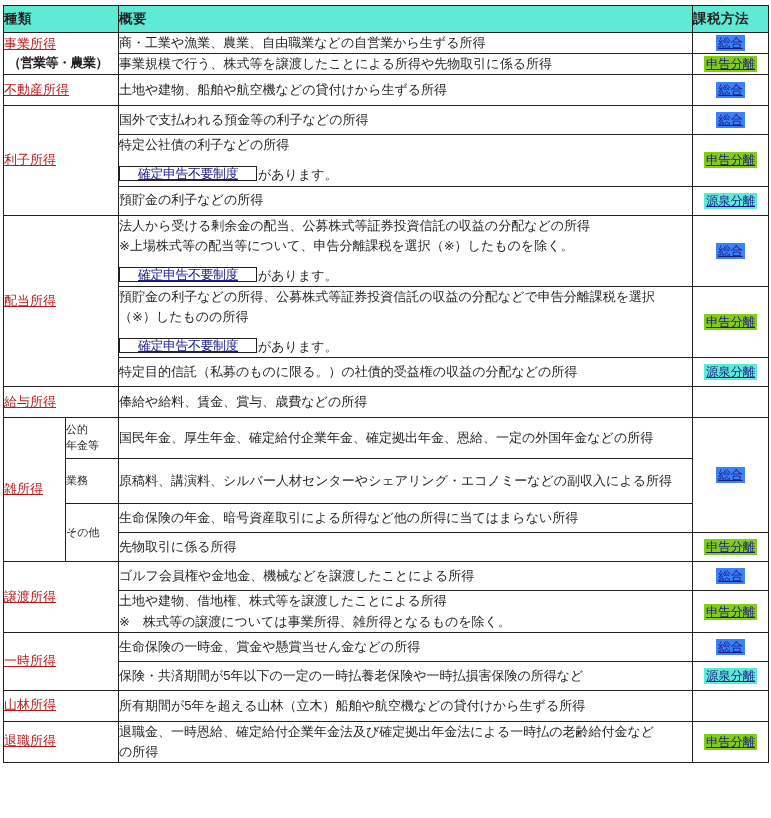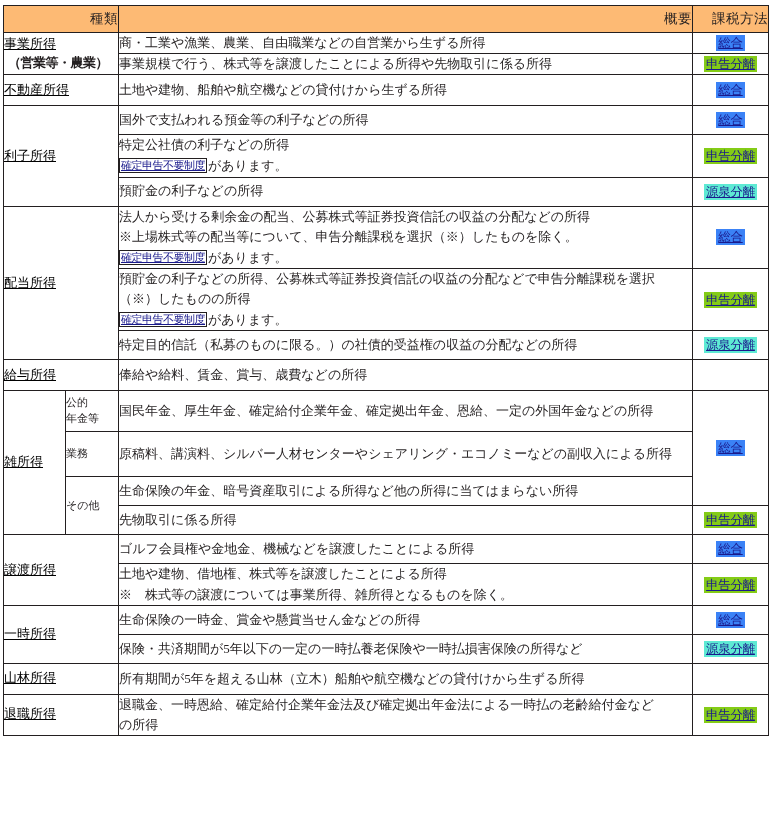--- a/index.html
+++ b/index.html
@@ -35,38 +35,38 @@
 
   table.income-table th,
   table.income-table td {
     border: 1px solid #231f20;
     vertical-align: middle;
     padding: 0;
   }
 
   
   .hdr {
-    background: #fdba74;
-    text-align: right;
-    font-weight: normal;
+    background: #5eead4;
+    text-align: left;
+    font-weight: bold;
     font-size: 13.5px;
     height: 26px;
     line-height: 26px;
     letter-spacing: 0.5px;
   }
 
   
   td.kind {
     text-align: left;
     padding: 0 2px 0 3px;
     font-size: 13px;
     line-height: 1.45;
   }
   td.kind .lnk {
-    color: #000000;
+    color: #b91c1c;
     text-decoration: underline;
     white-space: nowrap;
   }
   td.kind .sub-line {
     display: block;
     padding-left: 4px;
     white-space: nowrap;
     letter-spacing: -0.5px;
     font-weight: bold;
   }
@@ -79,32 +79,31 @@
     line-height: 1.45;
   }
   td.subkind .two-line { display: block; }
 
   
   td.desc {
     text-align: left;
     padding: 3px 4px 3px 6px;
     font-size: 13px;
     line-height: 1.55;
-    font-family: Liberation Serif, serif;
   }
   td.desc .line { display: block; white-space: nowrap; }
   td.desc .line.wrap { white-space: normal; }
 
   
   .boxlink {
     display: inline-block;
     border: 1px solid #231f20;
-    padding: 0 1px;
-    margin: 3px 1px 0 0;
-    font-size: 11px;
+    padding: 0 18px;
+    margin: 11px 1px 0 0;
+    font-size: 13px;
     line-height: 13px;
     color: #1a1a8c;
     text-decoration: underline;
     vertical-align: 1px;
     letter-spacing: -0.5px;
   }
 
   
   td.method {
     text-align: center;

